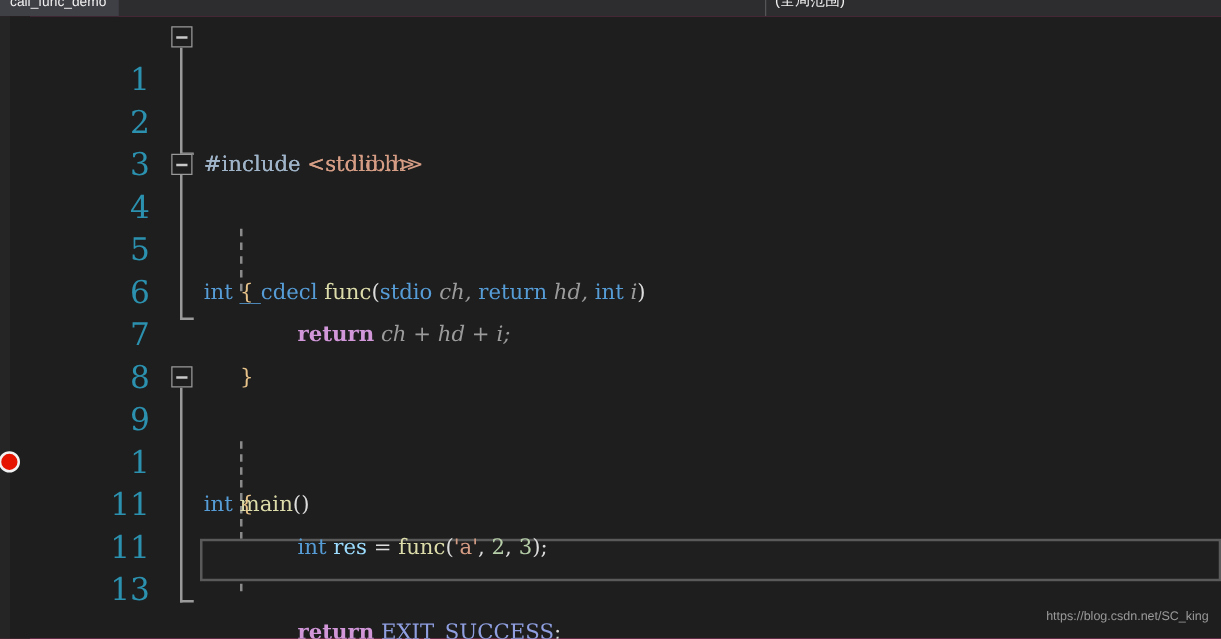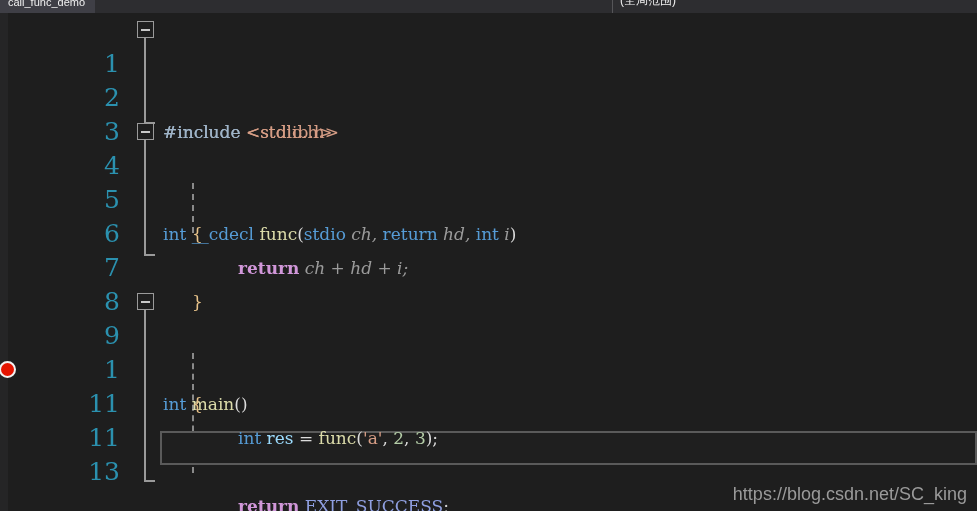--- a/index.html
+++ b/index.html
@@ -188,21 +188,21 @@
     background: #1f1f1f;
     pointer-events: none;
   }
 
   .watermark {
     position: absolute;
     right: 10px;
     bottom: 7px;
     color: #9a9a9a;
     font-family: "Liberation Sans", sans-serif;
-    font-size: 18px;
+    font-size: 10px;
     line-height: 20px;
     white-space: nowrap;
   }
 </style>
 </head>
 <body>
 
 <div id="app">
 
   <div class="tabstrip">

